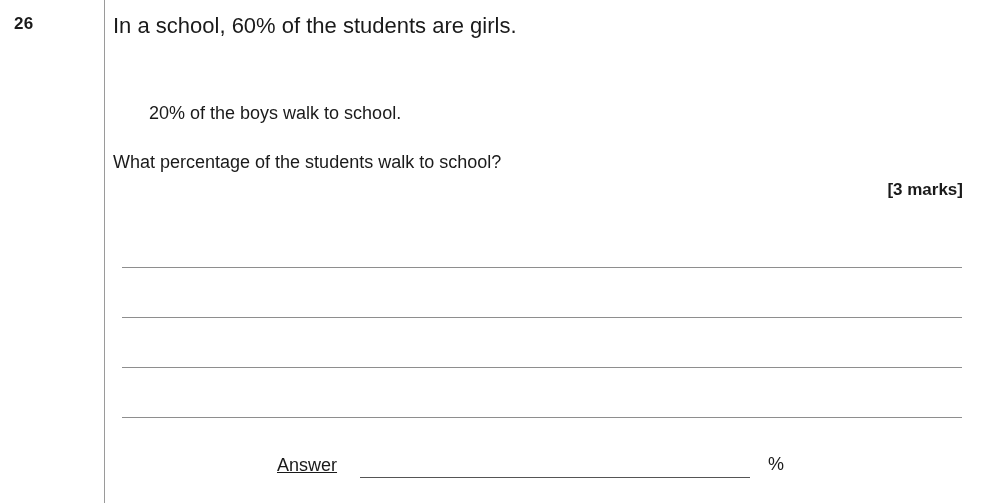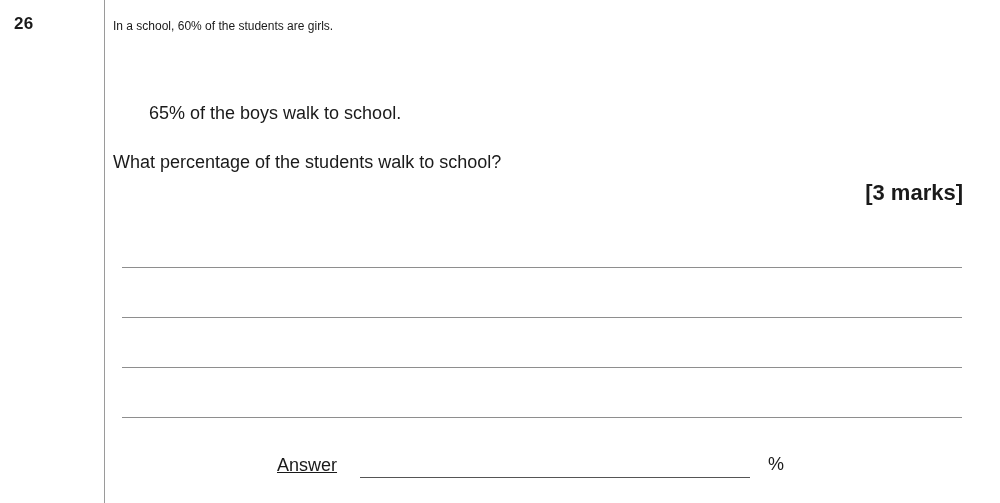--- a/index.html
+++ b/index.html
@@ -33,21 +33,21 @@
     left: 14px;
     top: 14px;
     font-size: 17px;
     font-weight: bold;
     letter-spacing: 0.2px;
   }
   .stem {
     position: absolute;
     left: 113px;
     top: 14px;
-    font-size: 12px;
+    font-size: 22px;
     line-height: 24px;
   }
   .sub1 {
     position: absolute;
     left: 149px;
     top: 64px;
     font-size: 18px;
     line-height: 24px;
   }
   .sub2 {
@@ -61,21 +61,21 @@
     position: absolute;
     left: 113px;
     top: 150px;
     font-size: 18px;
     line-height: 24px;
   }
   .marks {
     position: absolute;
     right: 37px;
     top: 180px;
-    font-size: 22px;
+    font-size: 17px;
     font-weight: bold;
   }
   .ansline {
     position: absolute;
     height: 0;
     border-top: 1px solid #8e8e8e;
   }
   .l1 { left: 122px; width: 840px; top: 267px; }
   .l2 { left: 122px; width: 840px; top: 317px; }
   .l3 { left: 122px; width: 840px; top: 367px; }
@@ -108,21 +108,21 @@
 
 <div class="page">
 
   <div class="vrule"></div>
 
   <div class="qnum">26</div>
 
   <div class="stem">In a school, 60% of the students are girls.</div>
 
 
-  <div class="sub2">65% of the boys walk to school.</div>
+  <div class="sub2">20% of the boys walk to school.</div>
 
   <div class="question">What percentage of the students walk to school?</div>
 
   <div class="marks">[3 marks]</div>
 
   <div class="ansline l1"></div>
   <div class="ansline l2"></div>
   <div class="ansline l3"></div>
   <div class="ansline l4"></div>
 

